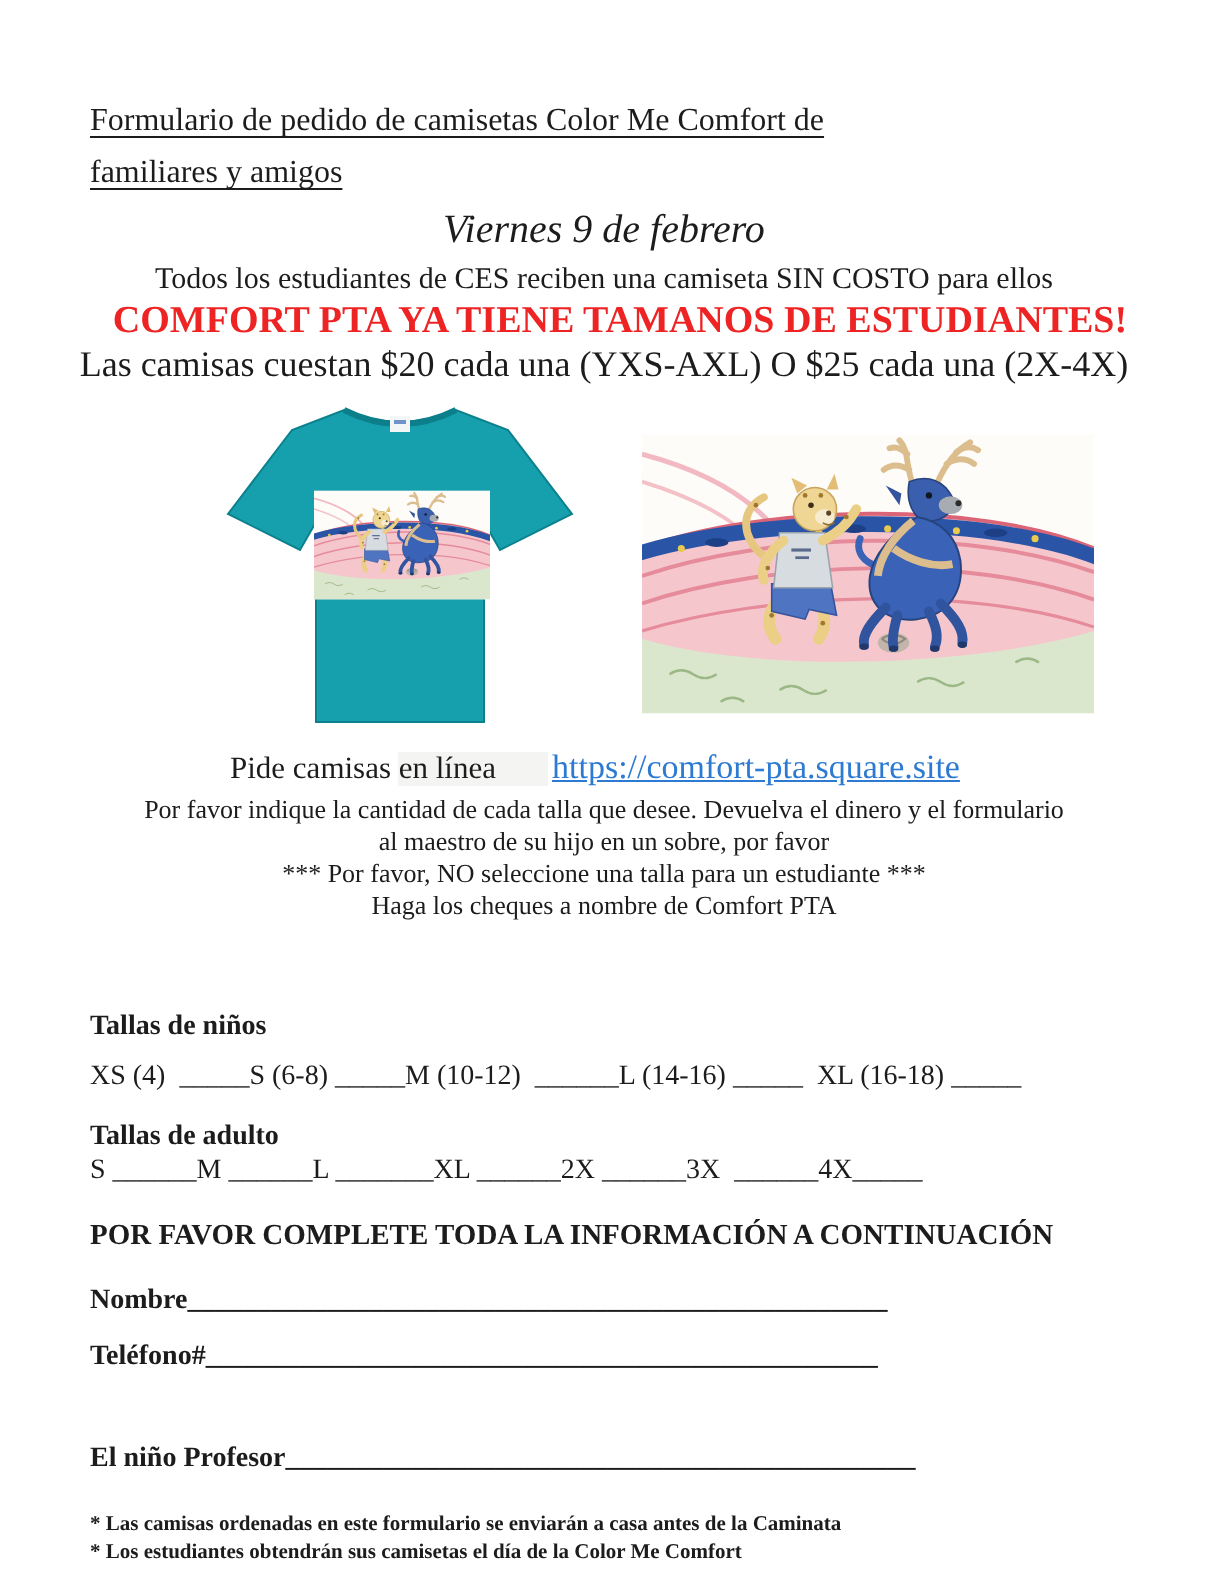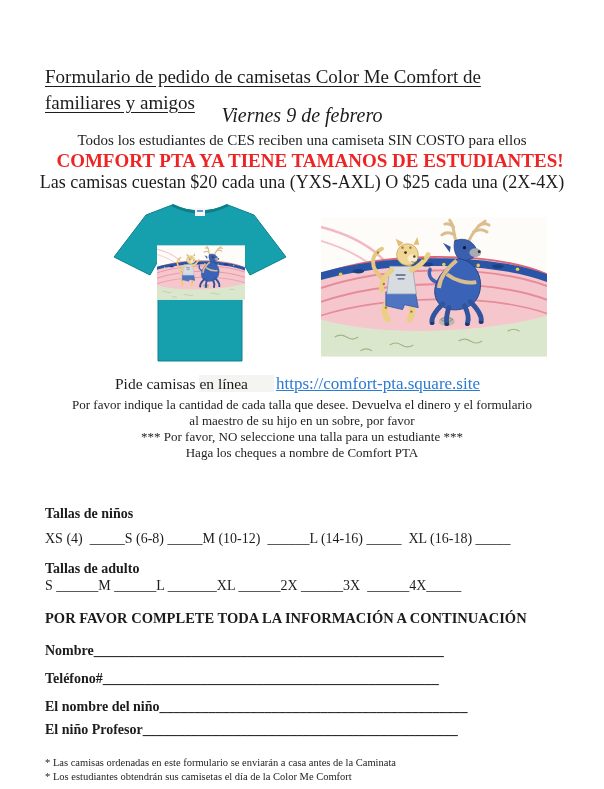--- a/index.html
+++ b/index.html
@@ -3,21 +3,21 @@
 <meta charset="utf-8">
 <style>
   * { margin:0; padding:0; box-sizing:border-box; }
   html,body { background:#ffffff; }
   .page {
     position:relative; width:604px; height:789px; background:#ffffff;
     font-family:"Liberation Serif", serif; color:#1c1c1c; overflow:hidden;
   }
   .abs { position:absolute; }
   .center { left:0; right:0; text-align:center; }
-  .title { left:45px; top:64px; width:525px; font-size:19px; line-height:26px;
+  .title { left:45px; top:48px; width:525px; font-size:16px; line-height:26px;
            text-decoration:underline; text-underline-offset:3px; }
   .date    { top:104px; font-size:20px;font-style:italic; }
   .intro   { top:132px; font-size:15px; }
   .alert   { top:150px; font-size:19px; font-weight:700; color:#ee2424;padding-left:16px; }
   .pricing { top:172px; font-size:18px; }
   .shirt-img   { left:111px; top:198px; width:179px; height:169px; }
   .artwork-img { left:321px; top:216px; width:226px; height:142px; }
   .order-line { left:115px; top:374px; font-size:15.5px; white-space:pre; }
   .order-line .hl { background:#f4f4f2; padding-right:26px; }
   .order-line a { color:#2d7ad2; text-decoration:underline; font-size:17px; margin-left:2px; }
@@ -25,21 +25,21 @@
   .i1 { top:397px; } .i2 { top:413px; } .i3 { top:429px; } .i4 { top:445px; }
   .left { left:45px;margin-top:44px; }
   .bold { font-weight:700; }
   .kids-heading  { top:462px; font-size:14px; }
   .kids-row      { top:487px; font-size:14px; white-space:pre-wrap; }
   .adult-heading { top:517px; font-size:14px; }
   .adult-row     { top:534px; font-size:14px; white-space:pre-wrap; }
   .form-heading  { top:566px; font-size:14.5px; }
   .field { font-size:14px; font-weight:700; white-space:pre-wrap; }
   .f0 { top:599px; } .f1 { top:627px; } .f2 { top:655px; } .f3 { top:678px; }
-  .footnotes { top:712px; font-size:10.5px; font-weight:400; line-height:13.5px; }
+  .footnotes { top:712px; font-size:10.5px; font-weight:700; line-height:13.5px; }
 </style>
 </head>
 <body>
 
 <div class="page">
 
   <div class="abs title">
     <div>Formulario de pedido de camisetas Color Me Comfort de</div>
     <div>familiares y amigos</div>
   </div>
@@ -164,21 +164,20 @@
 
   <div class="abs left bold kids-heading">Tallas de niños</div>
   <div class="abs left kids-row">XS (4)  _____S (6-8) _____M (10-12)  ______L (14-16) _____  XL (16-18) _____</div>
   <div class="abs left bold adult-heading">Tallas de adulto</div>
   <div class="abs left adult-row">S ______M ______L _______XL ______2X ______3X  ______4X_____</div>
 
   <div class="abs left bold form-heading">POR FAVOR COMPLETE TODA LA INFORMACIÓN A CONTINUACIÓN</div>
 
   <div class="abs left field f0"><span>Nombre</span><span>__________________________________________________</span></div>
   <div class="abs left field f1"><span>Teléfono#</span><span>________________________________________________</span></div>
-  <div class="abs left field f2"><span>El nombre del niño</span><span>____________________________________________</span></div>
   <div class="abs left field f3"><span>El niño Profesor</span><span>_____________________________________________</span></div>
 
   <div class="abs left footnotes">
     <div>* Las camisas ordenadas en este formulario se enviarán a casa antes de la Caminata</div>
     <div>* Los estudiantes obtendrán sus camisetas el día de la Color Me Comfort</div>
   </div>
 
 </div>
 
 </body></html>

